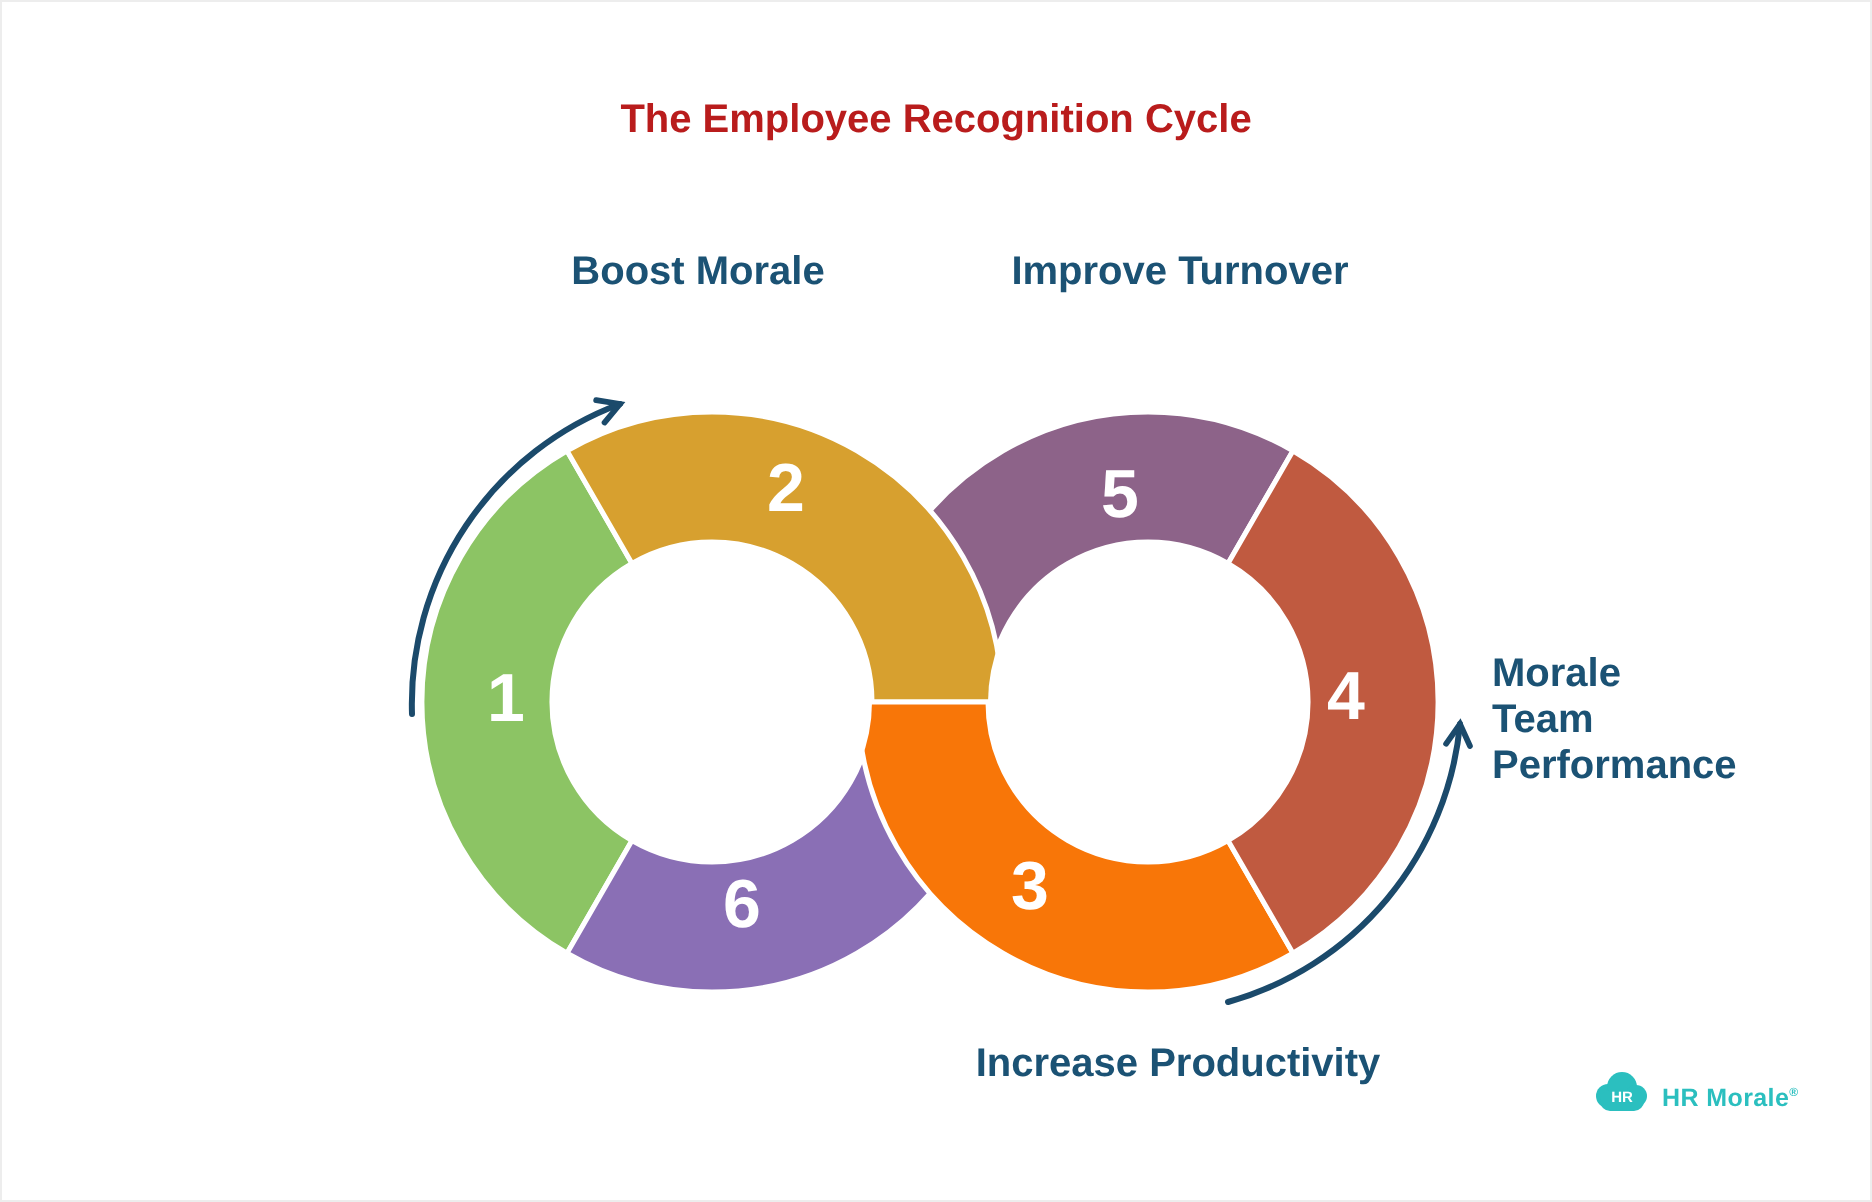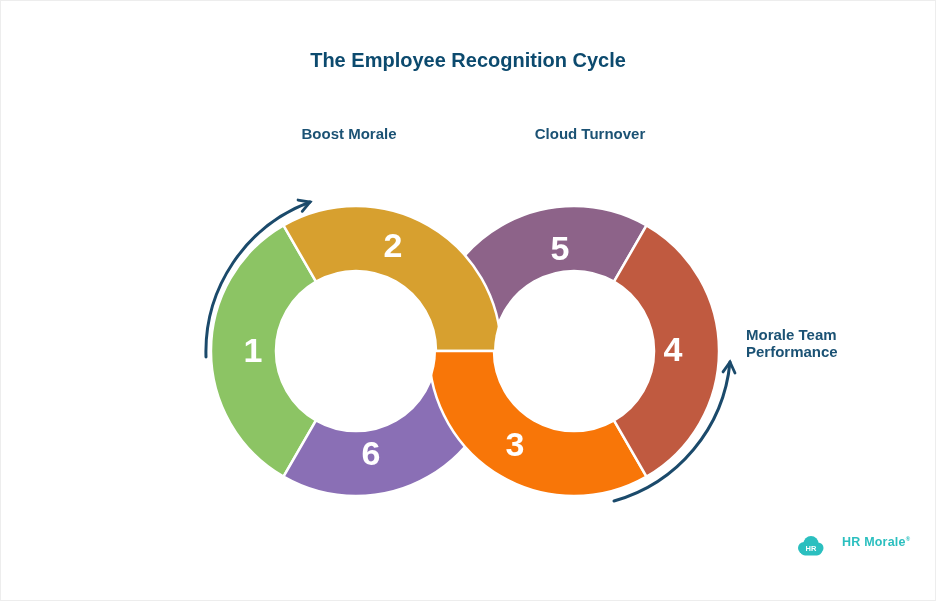--- a/index.html
+++ b/index.html
@@ -11,49 +11,49 @@
     box-sizing:border-box;
     font-family:"Liberation Sans", sans-serif;
     overflow:hidden;
   }
   .title{
     position:absolute;
     left:0; right:0; top:48px;
     text-align:center;
     font-size:20px;
     font-weight:700;
-    color:#0c4a6e;
+    color:#b91c1c;
   }
   .diagram-svg{position:absolute;left:0;top:0;}
   .seg{stroke:#ffffff;stroke-width:2.5;stroke-linejoin:round;}
   .hole{fill:#ffffff;}
   .arrow{fill:none;stroke:#1b4a6b;stroke-width:3;stroke-linecap:round;}
   .lbl{
     position:absolute;
-    font-size:15px;
+    font-size:20px;
     font-weight:700;
     color:#1b5274;
     line-height:1.15;
     white-space:nowrap;
   }
   .lbl.center{transform:translateX(-50%);}
   .lbl.wrap{white-space:normal;}
   .num{
     position:absolute;
     transform:translate(-50%,-50%);
     font-size:34px;
     font-weight:700;
     color:#ffffff;
   }
   .logo{
     position:absolute;
     left:795px; top:534px;
     display:flex;
-    align-items:flex-start;
-    gap:16px;
+    align-items:flex-end;
+    gap:5px;
   }
   .logo-text{
     font-size:12.5px;
     font-weight:700;
     color:#2bbfbf;
     letter-spacing:.2px;
   }
   .logo-text sup{font-size:6px;}
 </style>
 </head>
@@ -88,22 +88,23 @@
   </svg>
 
   <div class="num" style="left:252px;top:349px">1</div>
   <div class="num" style="left:392px;top:244px">2</div>
   <div class="num" style="left:514px;top:443px">3</div>
   <div class="num" style="left:672px;top:348px">4</div>
   <div class="num" style="left:559px;top:247px">5</div>
   <div class="num" style="left:370px;top:452px">6</div>
 
   <div class="lbl center" style="left:348px;top:124px">Boost Morale</div>
-  <div class="lbl center" style="left:589px;top:124px">Cloud Turnover</div>
+  <div class="lbl center" style="left:589px;top:124px">Improve Turnover</div>
   <div class="lbl wrap" style="left:745px;top:325px;width:112px;text-align:left">Morale Team Performance</div>
+  <div class="lbl center" style="left:588px;top:520px">Increase Productivity</div>
 
   <div class="logo">
     <svg width="30" height="21" viewBox="0 0 30 21">
       <g fill="#2bbfbf">
         <circle cx="8" cy="13" r="6"></circle>
         <circle cx="15" cy="8.5" r="7.5"></circle>
         <circle cx="22" cy="13" r="5.5"></circle>
         <rect x="4" y="10" width="22" height="10.5" rx="5"></rect>
       </g>
       <text x="15" y="16" text-anchor="middle" font-size="7.5" font-weight="bold" font-family="Liberation Sans, sans-serif" fill="#ffffff">HR</text>

